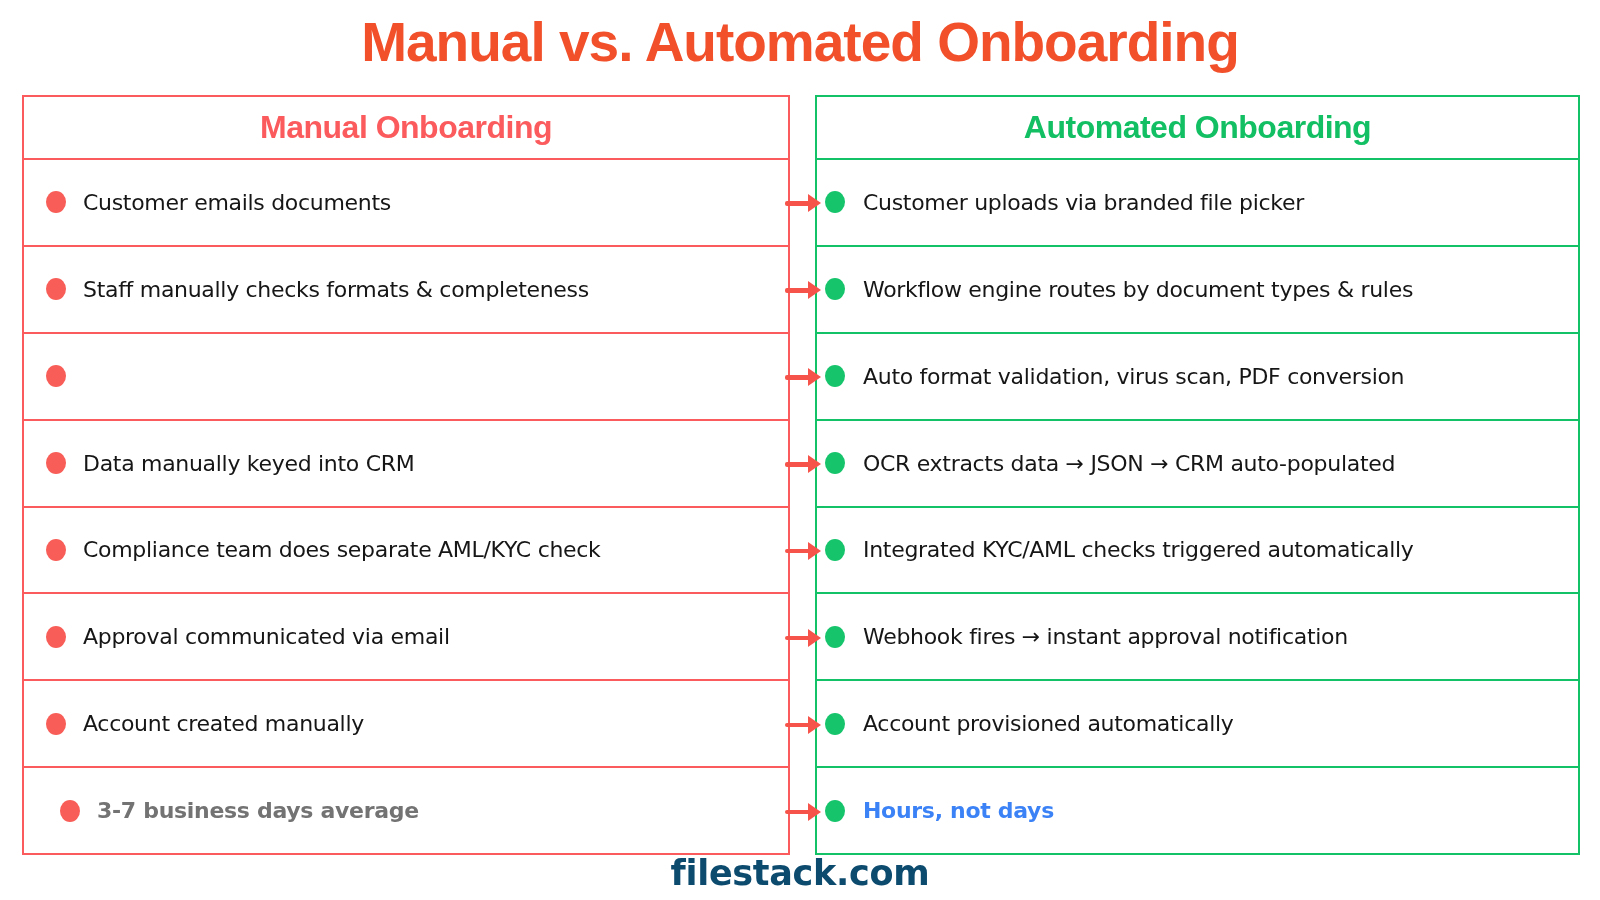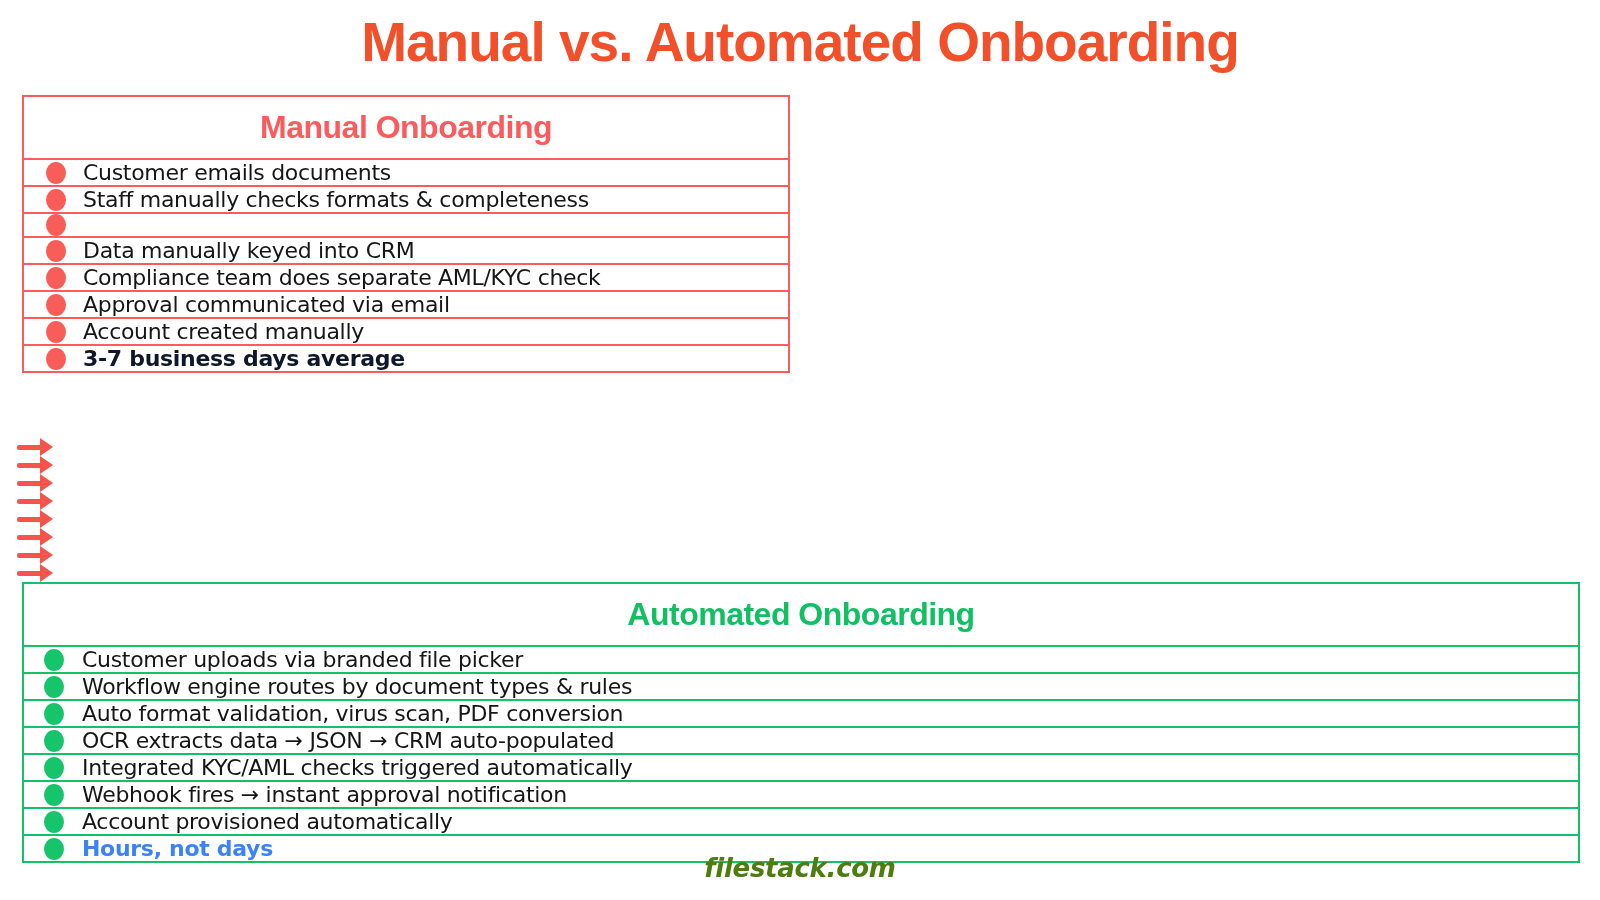--- a/index.html
+++ b/index.html
@@ -4,62 +4,62 @@
 <style>
   * { margin:0; padding:0; box-sizing:border-box; }
   html,body { width:1600px; height:900px; background:#ffffff; overflow:hidden;
               font-family:"Liberation Sans", sans-serif; }
   .page { position:relative; width:1600px; height:900px; background:#fff; }
 
   .title { position:absolute; top:10px; left:0; width:100%; text-align:center;
            font-size:55px; font-weight:bold; letter-spacing:-1px; color:#F1502B; }
 
   .board { position:absolute; left:22px; top:95px; width:1558px; height:760px;
-           display:flex;flex-direction:column; }
+           display:flex; }
 
   .table { display:flex; flex-direction:column; background:#fff; border:2px solid; }
   .table.manual { width:768px; border-color:#FB5B5D; }
   .table.auto   { flex:1; border-color:#13C166; }
 
   .thead { flex:0 0 63px; display:flex; align-items:center; justify-content:center;
            font-size:32px; font-weight:bold; letter-spacing:-0.5px;
            border-bottom:2px solid; }
   .manual .thead { color:#FB5B5D; border-color:#FB5B5D; }
   .auto   .thead { color:#12BF63; border-color:#13C166; }
 
   .rows { flex:1; display:flex; flex-direction:column; }
   .row { flex:1; display:flex; align-items:center; gap:17px;
          border-bottom:2px solid; font-family:"DejaVu Sans", sans-serif;
          font-size:22px; color:#161616; letter-spacing:-0.3px; }
   .row:last-child { border-bottom:none; }
   .manual .row { border-color:#FB5B5D; padding:0 8px 0 22px; }
-  .auto   .row { border-color:#13C166; padding:0 8px 0 20px; gap:18px; }
+  .auto   .row { border-color:#13C166; padding:0 8px 0 8px; gap:18px; }
 
   .dot { flex:0 0 auto; width:20px; height:22px; border-radius:50%; }
   .manual .dot { background:#F85D57; }
   .auto   .dot { background:#16C46C; }
 
   .row.em { font-weight:bold; }
-  .manual .row.em { color:#0f172a; }
+  .manual .row.em { color:#737373;margin-left:14px; }
   .auto   .row.em { color:#3b82f6; }
 
   .gapcol { width:25px; display:flex; flex-direction:column; }
   .gspacer { flex:0 0 65px; }
   .acell { flex:1; display:flex; align-items:center; justify-content:center; }
   .arrow { position:relative; flex:0 0 auto; width:36px; height:18px; }
   .arrow::before { content:""; position:absolute; left:0; top:7px; width:25px;
                    height:4.5px; background:#F6544A; border-radius:2px; }
   .arrow::after  { content:""; position:absolute; left:23px; top:0;
                    border-left:13px solid #F6544A;
                    border-top:9px solid transparent;
                    border-bottom:9px solid transparent; }
 
   .footer { position:absolute; left:0; top:853px; width:100%; text-align:center;
-            font-family:"DejaVu Sans", sans-serif; font-size:26px;
-            color:#4d7c0f; font-weight:bold; letter-spacing:-0.3px;font-style:italic; }
+            font-family:"DejaVu Sans", sans-serif; font-size:35px;
+            color:#0c4a6e; font-weight:bold; letter-spacing:-0.3px; }
 </style>
 </head>
 <body>
 
 <div class="page">
 
   <h1 class="title">Manual vs. Automated Onboarding</h1>
 
   <div class="board">
 

